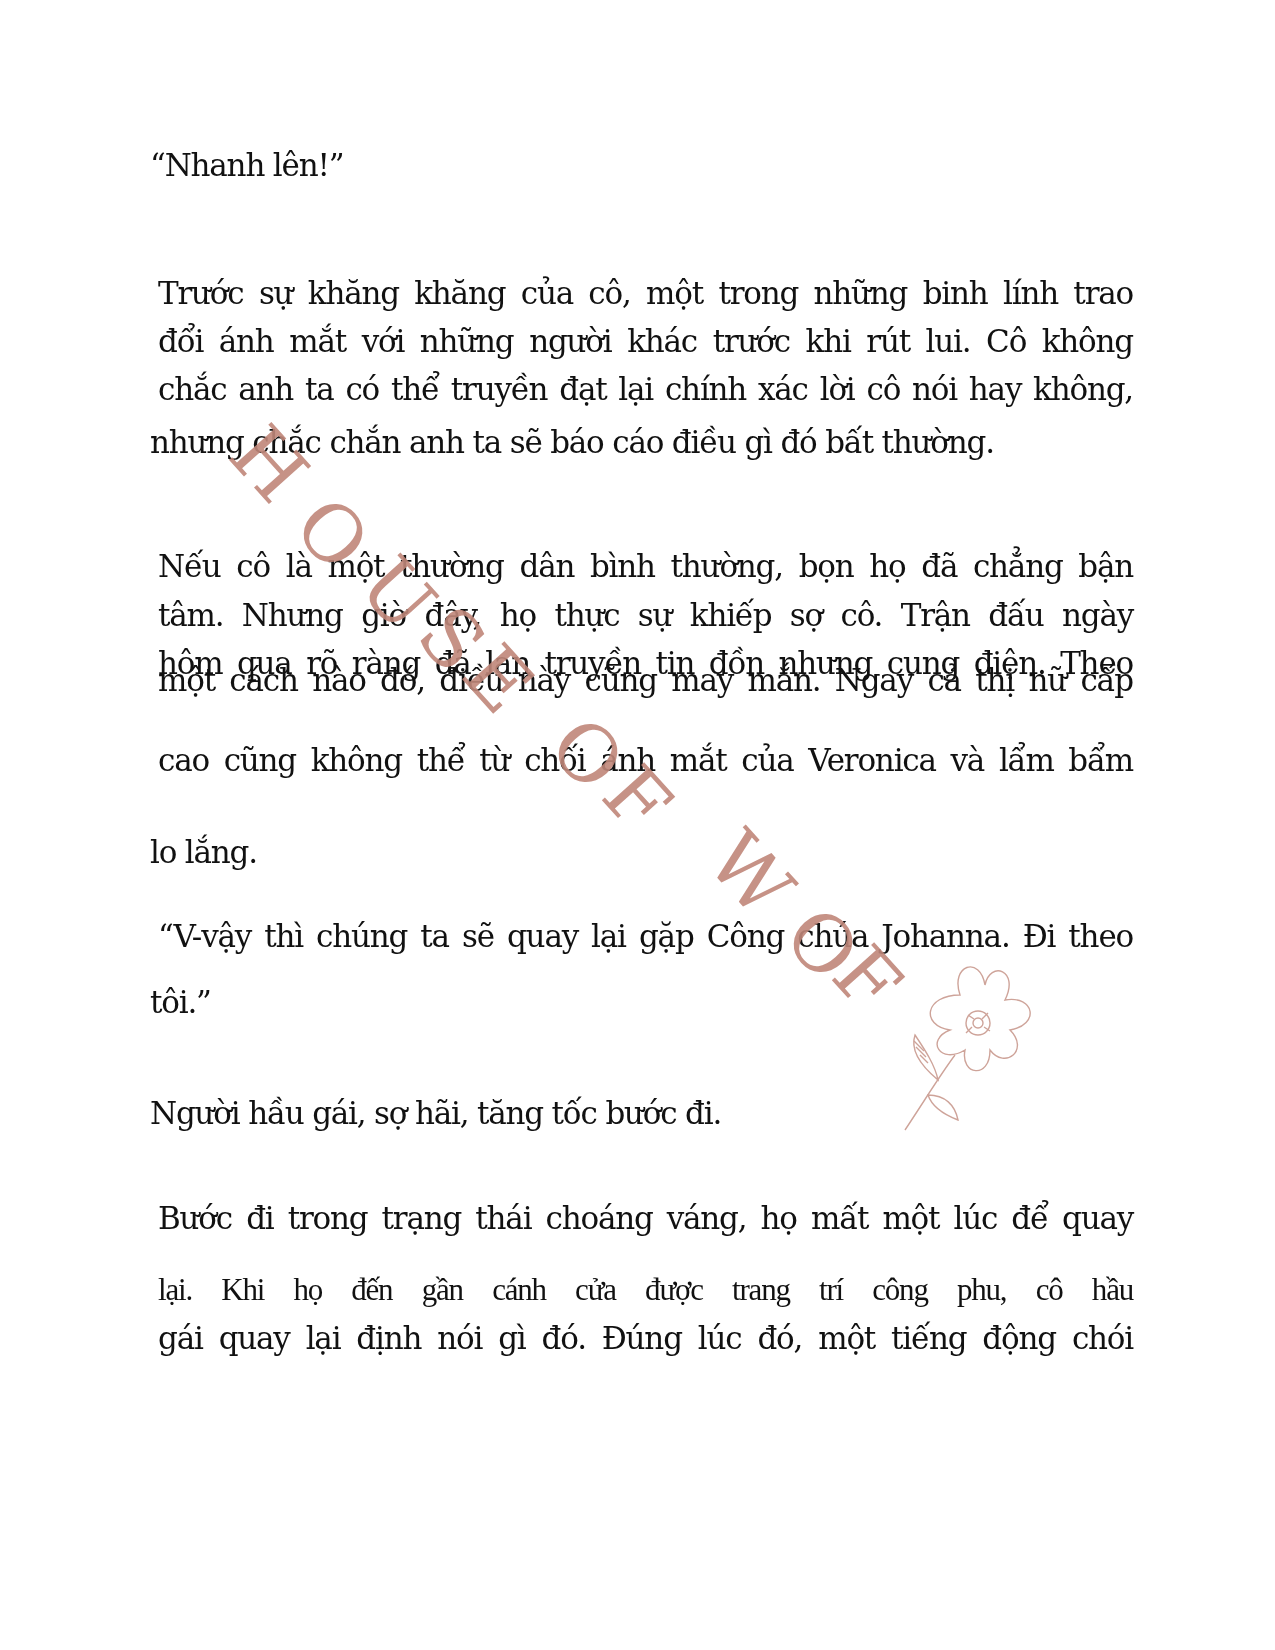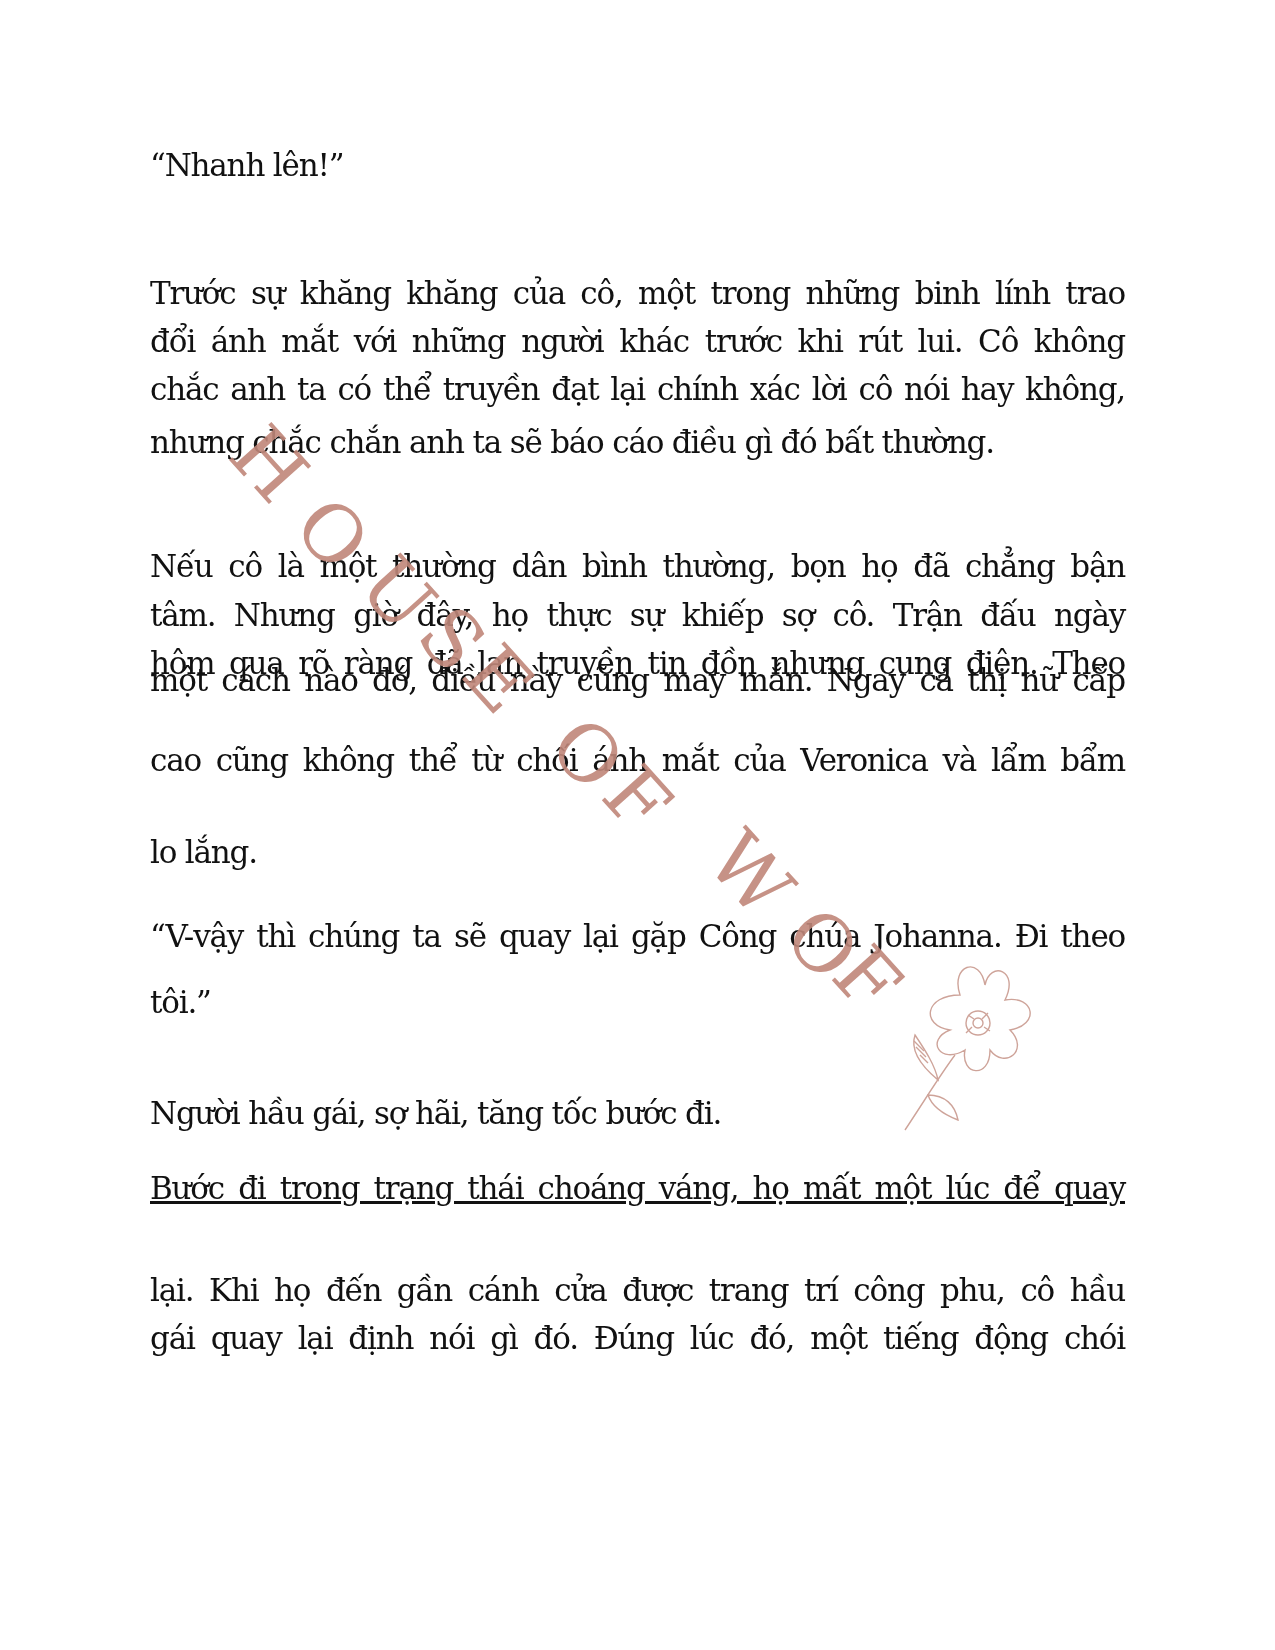--- a/index.html
+++ b/index.html
@@ -37,20 +37,21 @@
       line-height: 40px;
       letter-spacing: -1.2px;
       transform-origin: left center;
     }
     .line.just {
       width: 975px;
       text-align: justify;
       text-align-last: justify;
       white-space: normal;
       display: block;
+      margin-left: 8px;
     }
     .watermark {
       position: absolute;
       left: 0; top: 0;
       width: 1275px;
       height: 1650px;
       pointer-events: none;
       z-index: 2;
     }
     .wm-letter {
@@ -91,22 +92,22 @@
     <div class="line just" style="top:643px;">hôm qua rõ ràng đã lan truyền tin đồn nhưng cung điện. Theo</div>
     <div class="line just" style="top:660px;">một cách nào đó, điều này cũng may mắn. Ngay cả thị nữ cấp</div>
     <div class="line just" style="top:740px;">cao cũng không thể từ chối ánh mắt của Veronica và lẩm bẩm</div>
     <div class="line" style="top:788px;margin-top:44px;">lo lắng.</div>
 
     <div class="line just" style="top:916px;">“V-vậy thì chúng ta sẽ quay lại gặp Công chúa Johanna. Đi theo</div>
     <div class="line" style="top:982px;">tôi.”</div>
 
     <div class="line" style="top:1093px;">Người hầu gái, sợ hãi, tăng tốc bước đi.</div>
 
-    <div class="line just" style="top:1168px;text-decoration:underline;">Bước đi trong trạng thái choáng váng, họ mất một lúc để quay</div>
-    <div class="line just" style="top:1270px;">lại. Khi họ đến gần cánh cửa được trang trí công phu, cô hầu</div>
+    <div class="line just" style="top:1198px;">Bước đi trong trạng thái choáng váng, họ mất một lúc để quay</div>
+    <div class="line just" style="top:1270px;font-family:Liberation Serif, serif;">lại. Khi họ đến gần cánh cửa được trang trí công phu, cô hầu</div>
     <div class="line just" style="top:1318px;">gái quay lại định nói gì đó. Đúng lúc đó, một tiếng động chói</div>
   </div>
 
   <div class="watermark">
     <span class="wm-letter" style="left:235px; top:425px;">H</span>
     <span class="wm-letter" style="left:300px; top:495px;">O</span>
     <span class="wm-letter" style="left:365px; top:555px;">U</span>
     <span class="wm-letter" style="left:425px; top:600px;">S</span>
     <span class="wm-letter" style="left:470px; top:640px;">E</span>
     <span class="wm-letter" style="left:555px; top:715px;">O</span>

